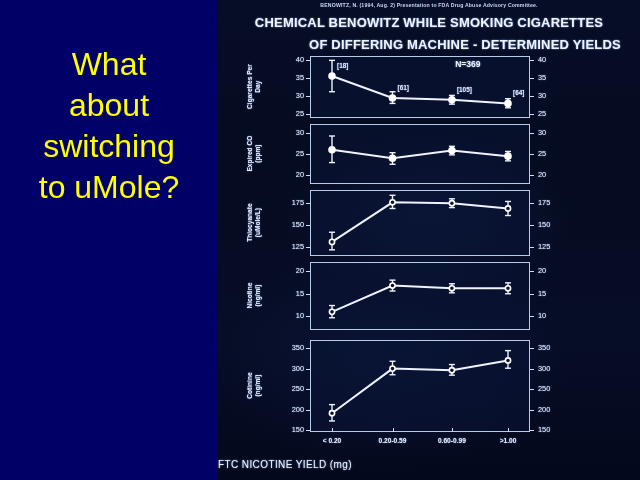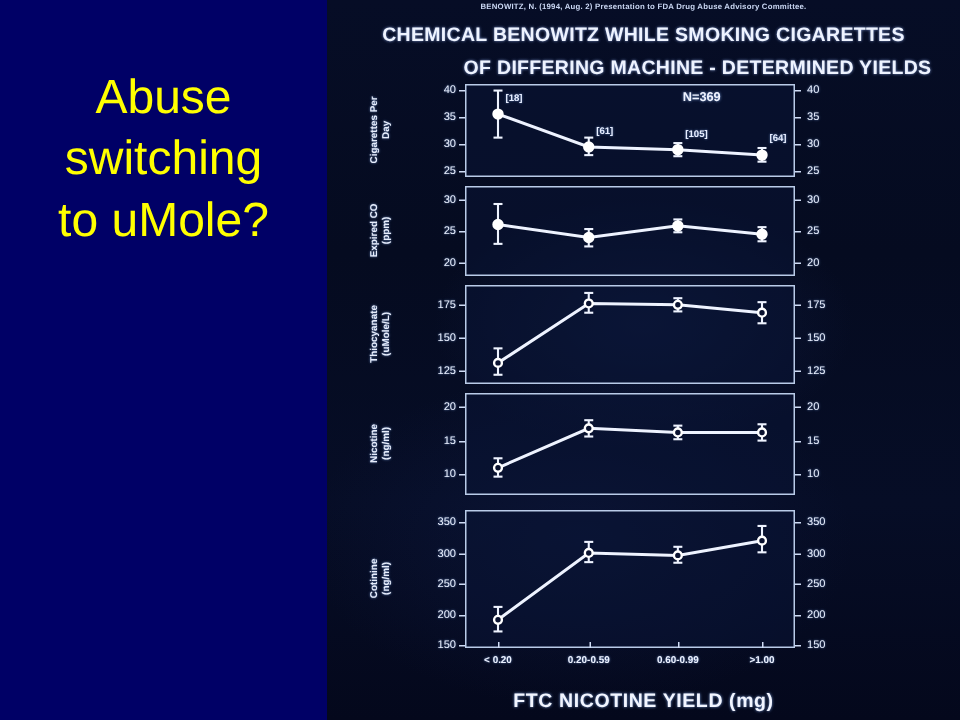--- a/index.html
+++ b/index.html
@@ -52,34 +52,35 @@
   .nlabel{position:absolute;color:#f0f4ff;font-size:8.5px;font-weight:bold;
     white-space:nowrap;text-shadow:0 0 2px rgba(150,190,255,.8);}
 
   .ptlabel{position:absolute;color:#e7eeff;font-size:6.4px;font-weight:bold;
     white-space:nowrap;text-shadow:0 0 1.5px rgba(150,190,255,.7);}
 
   .xtick{position:absolute;color:#edf2ff;font-size:6.6px;font-weight:bold;
     white-space:nowrap;text-align:center;
     text-shadow:0 0 1.5px rgba(150,190,255,.7);}
 
-  #xaxis-title{position:absolute;width:422px;text-align:center;top:459px;
-    color:#f2f5ff;font-size:13px;font-weight:bold;letter-spacing:.4px;
+  #xaxis-title{position:absolute;width:422px;top:459px;
+    color:#f2f5ff;font-size:10px;font-weight:normal;letter-spacing:.4px;
     text-shadow:0 0 2px rgba(150,190,255,.8);}
 
   svg.series{position:absolute;left:0;top:0;overflow:visible;}
 </style>
 </head>
 <body>
 
 <div id="slide">
 
   <div id="left-pane">
     <div id="left-text">
-      <div>Abuse</div>
+      <div>What</div>
+      <div>about</div>
       <div>switching</div>
       <div>to uMole?</div>
     </div>
   </div>
 
   <div id="figure">
     <div id="fig-noise"></div>
 
     <div class="cite">BENOWITZ, N. (1994, Aug. 2) Presentation to FDA Drug Abuse Advisory Committee.</div>
 

